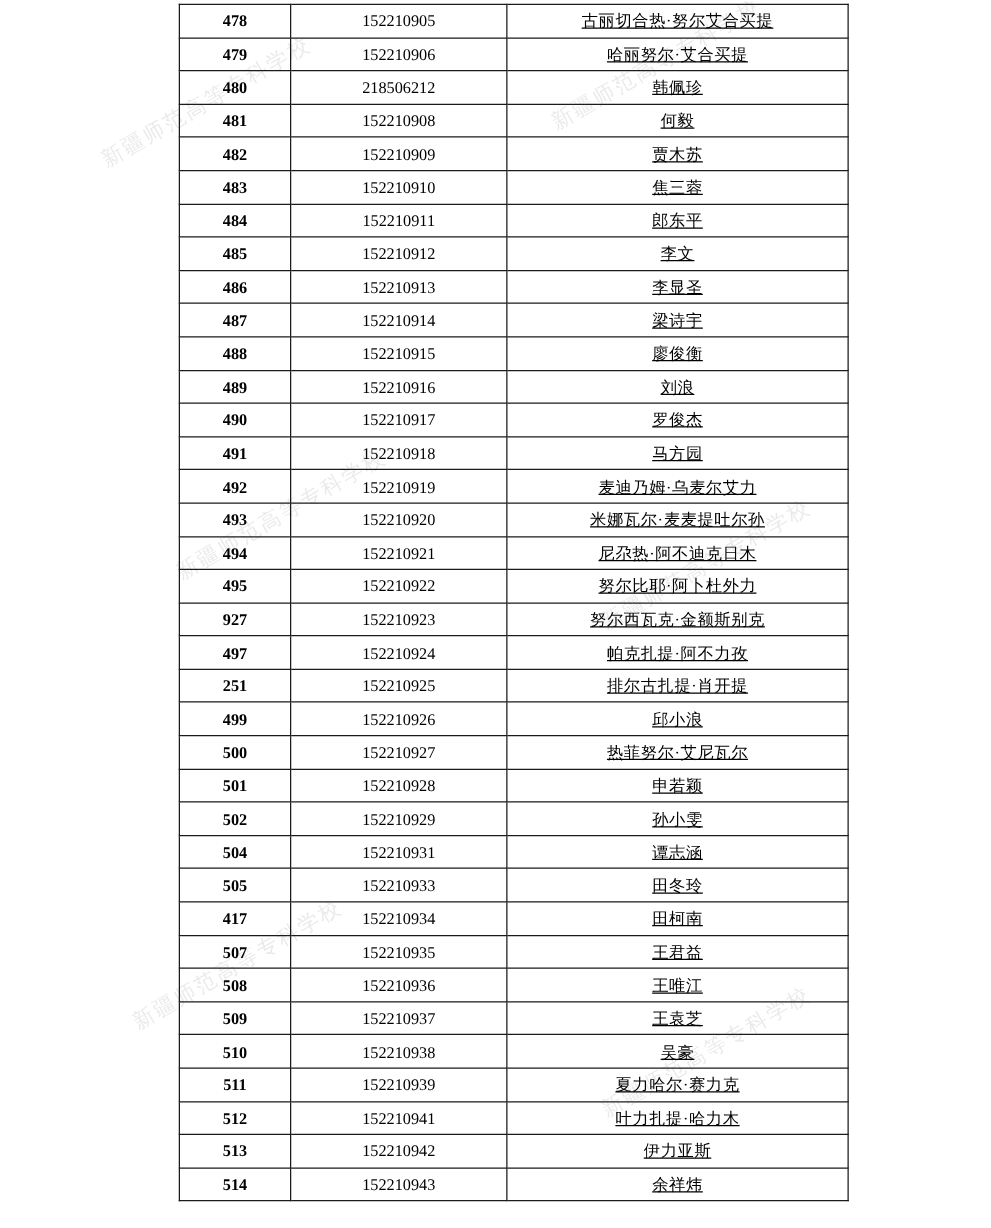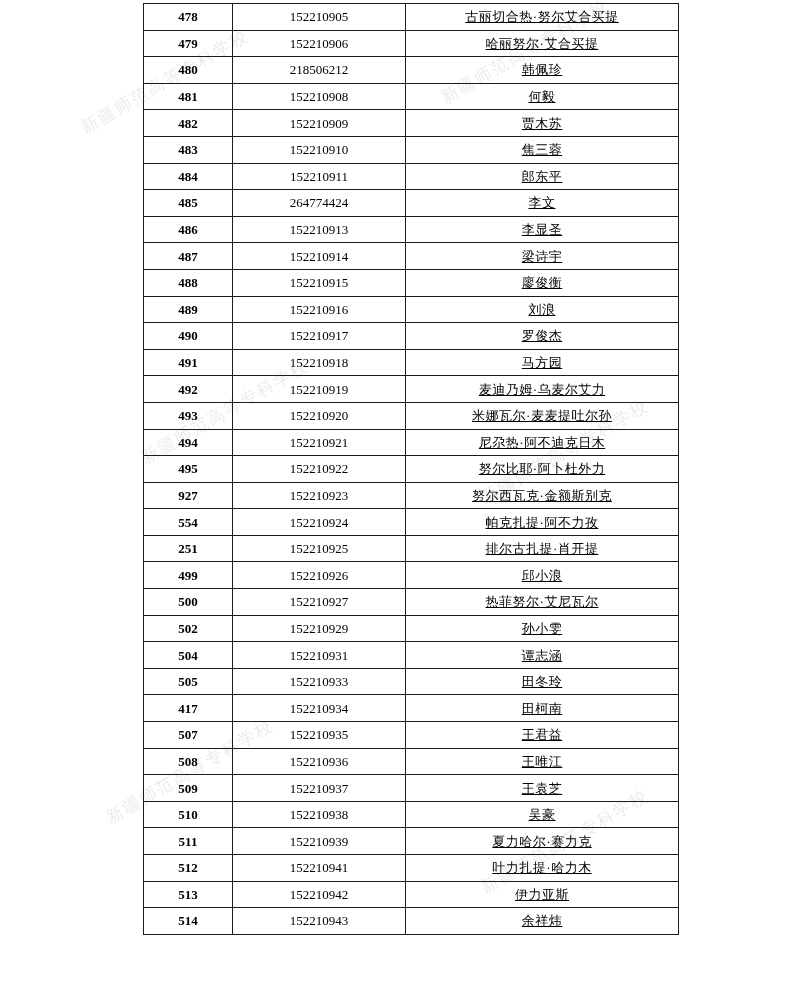--- a/index.html
+++ b/index.html
@@ -111,21 +111,21 @@
             <td class="c-id">152210910</td>
             <td class="c-name">焦三蓉</td>
           </tr>
           <tr>
             <td class="c-index">484</td>
             <td class="c-id">152210911</td>
             <td class="c-name">郎东平</td>
           </tr>
           <tr>
             <td class="c-index">485</td>
-            <td class="c-id">264774424</td>
+            <td class="c-id">152210912</td>
             <td class="c-name">李文</td>
           </tr>
           <tr>
             <td class="c-index">486</td>
             <td class="c-id">152210913</td>
             <td class="c-name">李显圣</td>
           </tr>
           <tr>
             <td class="c-index">487</td>
             <td class="c-id">152210914</td>
@@ -170,40 +170,45 @@
             <td class="c-index">495</td>
             <td class="c-id">152210922</td>
             <td class="c-name">努尔比耶·阿卜杜外力</td>
           </tr>
           <tr>
             <td class="c-index">927</td>
             <td class="c-id">152210923</td>
             <td class="c-name">努尔西瓦克·金额斯别克</td>
           </tr>
           <tr>
-            <td class="c-index">554</td>
+            <td class="c-index">497</td>
             <td class="c-id">152210924</td>
             <td class="c-name">帕克扎提·阿不力孜</td>
           </tr>
           <tr>
             <td class="c-index">251</td>
             <td class="c-id">152210925</td>
             <td class="c-name">排尔古扎提·肖开提</td>
           </tr>
           <tr>
             <td class="c-index">499</td>
             <td class="c-id">152210926</td>
             <td class="c-name">邱小浪</td>
           </tr>
           <tr>
             <td class="c-index">500</td>
             <td class="c-id">152210927</td>
             <td class="c-name">热菲努尔·艾尼瓦尔</td>
           </tr>
           <tr>
+            <td class="c-index">501</td>
+            <td class="c-id">152210928</td>
+            <td class="c-name">申若颖</td>
+          </tr>
+          <tr>
             <td class="c-index">502</td>
             <td class="c-id">152210929</td>
             <td class="c-name">孙小雯</td>
           </tr>
           <tr>
             <td class="c-index">504</td>
             <td class="c-id">152210931</td>
             <td class="c-name">谭志涵</td>
           </tr>
           <tr>

